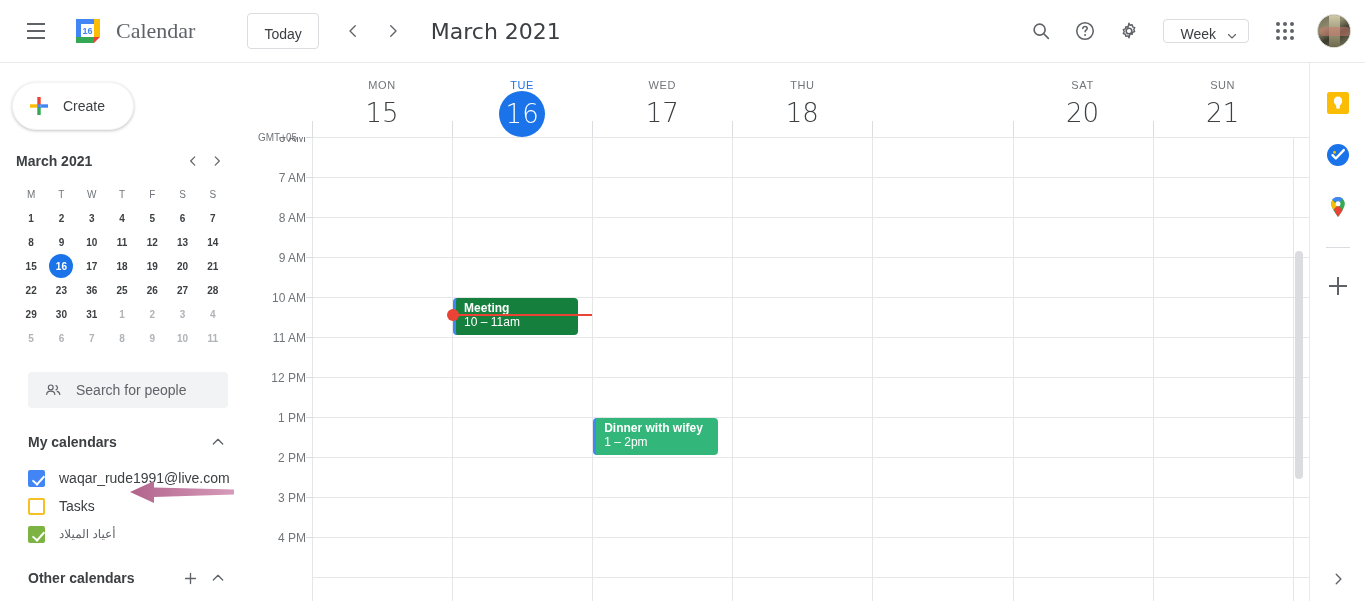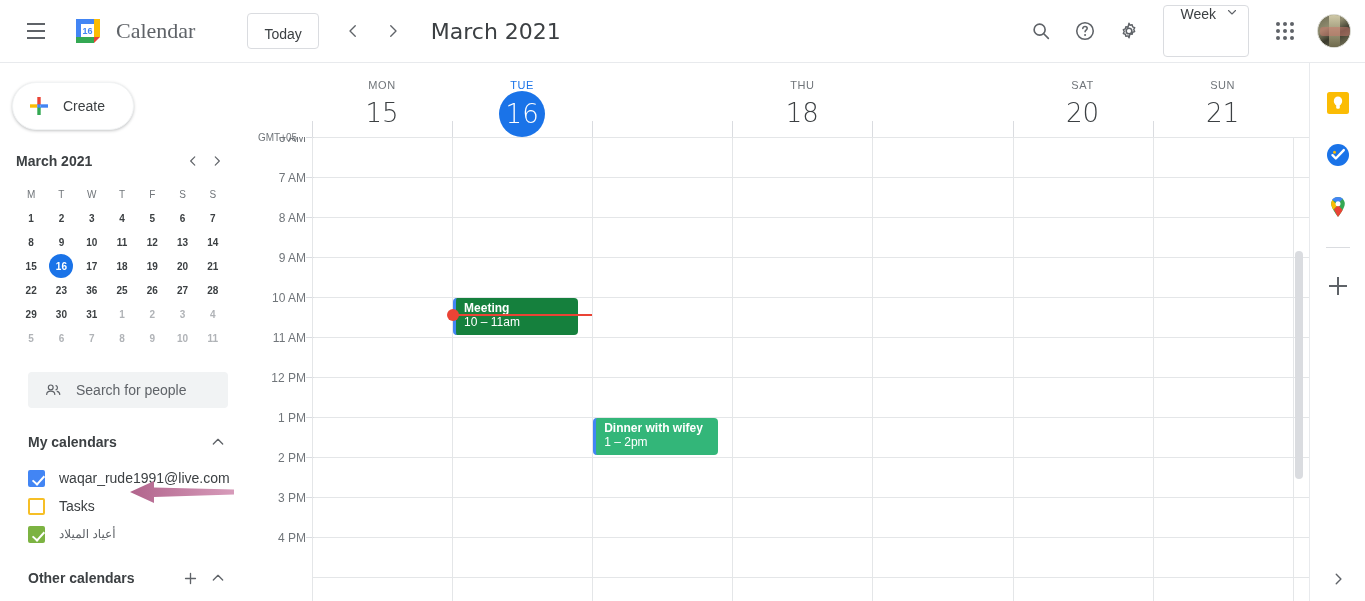--- a/index.html
+++ b/index.html
@@ -46,22 +46,22 @@
   .datetitle {
     font-size: 22px; color: #3c4043; margin-left: 18px;
     font-family: "DejaVu Sans", sans-serif;
   }
   .topright { margin-left: auto; display: flex; align-items: center; padding-right: 14px; }
   .iconbtn {
     width: 44px; height: 44px; border-radius: 50%; border: none; background: transparent;
     display: flex; align-items: center; justify-content: center; cursor: pointer; color: #5f6368;
   }
   .viewsel {
-    display: flex; align-items: flex-start; gap: 10px;
-    height: 52px; padding: 0 10px 0 16px; margin-left: 12px;
+    display: flex; align-items: flex-end; gap: 10px;
+    height: 24px; padding: 0 10px 0 16px; margin-left: 12px;
     border: 1px solid #dadce0; border-radius: 4px; background: #fff;
     font-size: 14px; color: #3c4043; cursor: pointer;
   }
   .appsgrid {
     width: 40px; height: 40px; margin-left: 16px; border-radius: 50%;
     display: grid; grid-template-columns: repeat(3, 4px); grid-template-rows: repeat(3, 4px);
     gap: 3px; align-content: center; justify-content: center; cursor: pointer;
   }
   .appsgrid i { display:block; width: 4px; height: 4px; border-radius: 50%; background: #5f6368; }
   .avatar {
@@ -461,20 +461,24 @@
   <div class="gridwrap">
     <div class="dayhead" id="day-head">
       <div class="tzlabel">GMT+05</div>
     <div class="dhcol" style="left: 56px;">
           <div class="dow">MON</div>
           <div class="dnum">15</div>
         </div>
         <div class="dhsep" style="left: 56px;"></div>
         <div class="dhcol today" style="left: 196.1px;"><div class="dow">TUE</div><div class="dnum">16</div></div>
         <div class="dhsep" style="left: 196.1px;"></div>
+        <div class="dhcol" style="left: 336.2px;">
+          <div class="dow">WED</div>
+          <div class="dnum">17</div>
+        </div>
         <div class="dhsep" style="left: 336.2px;"></div>
         <div class="dhcol" style="left: 476.3px;">
           <div class="dow">THU</div>
           <div class="dnum">18</div>
         </div>
         <div class="dhsep" style="left: 476.3px;"></div>
         <div class="dhsep" style="left: 616.4px;"></div>
         <div class="dhcol" style="left: 756.5px;">
           <div class="dow">SAT</div>
           <div class="dnum">20</div>

